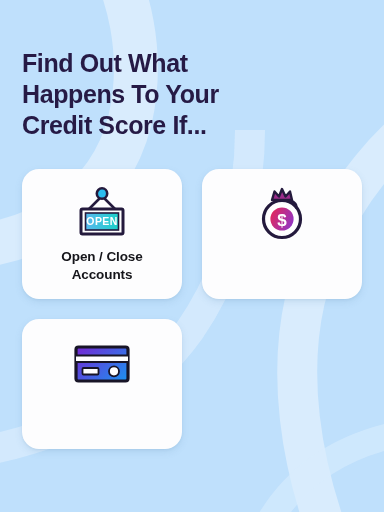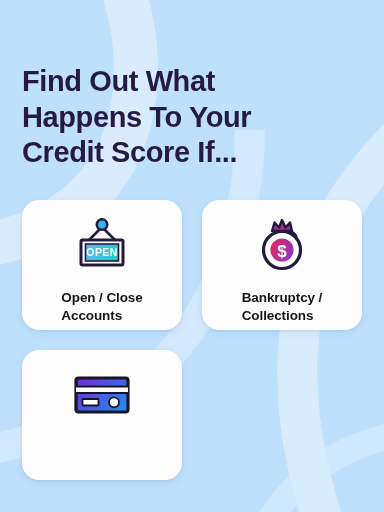--- a/index.html
+++ b/index.html
@@ -25,23 +25,23 @@
 
   
   .page {
     position:relative;
     z-index:2;
     width:384px; height:512px;
     padding:0 22px;
   }
 
   .headline {
-    padding-top:64px;
+    padding-top:48px;
     color:#261a45;
-    font-size:29px;
+    font-size:25px;
     line-height:1.23;
     font-weight:bold;
     letter-spacing:-0.4px;
     white-space:pre-line;
   }
 
   
   .card-grid {
     margin-top:29px;
     display:grid;
@@ -63,22 +63,22 @@
   }
 
   .card-icon {
     height:62px;
     display:flex;
     align-items:center;
     justify-content:center;
   }
 
   .card-label {
-    margin-top:13px;
-    text-align:left;
+    margin-top:3px;
+    text-align:center;
     color:#15151a;
     font-size:13.5px;
     font-weight:bold;
     line-height:1.35;
     letter-spacing:-0.1px;
     white-space:pre-line;
   }
 </style>
 </head>
 <body>
@@ -140,22 +140,20 @@
           <path d="M36 15 C41 17 43 20 42.5 23" stroke="#241a3d" stroke-width="2.4" fill="none" stroke-linecap="round"></path>
 
           <circle cx="28" cy="34" r="18.5" fill="none" stroke="#241a3d" stroke-width="3.2"></circle>
 
           <circle cx="28" cy="34" r="15.2" fill="#ffffff"></circle>
 
           <circle cx="28" cy="34" r="11.6" fill="url(#gBag)"></circle>
           <text x="28" y="40.5" text-anchor="middle" fill="#ffffff" font-family="Liberation Sans, sans-serif" font-size="17" font-weight="bold">$</text>
         </svg>
       </div>
-      <div class="card-label">Bankruptcy /
-Collections</div>
     </div>
 
     <div class="card">
       <div class="card-icon">
         <svg width="62" height="46" viewBox="0 0 62 46">
           <defs>
             <linearGradient id="gCard" x1="0" y1="0.2" x2="1" y2="0.9">
               <stop offset="0%" stop-color="#6f2fd6"></stop>
               <stop offset="100%" stop-color="#1e8ff0"></stop>
             </linearGradient>

